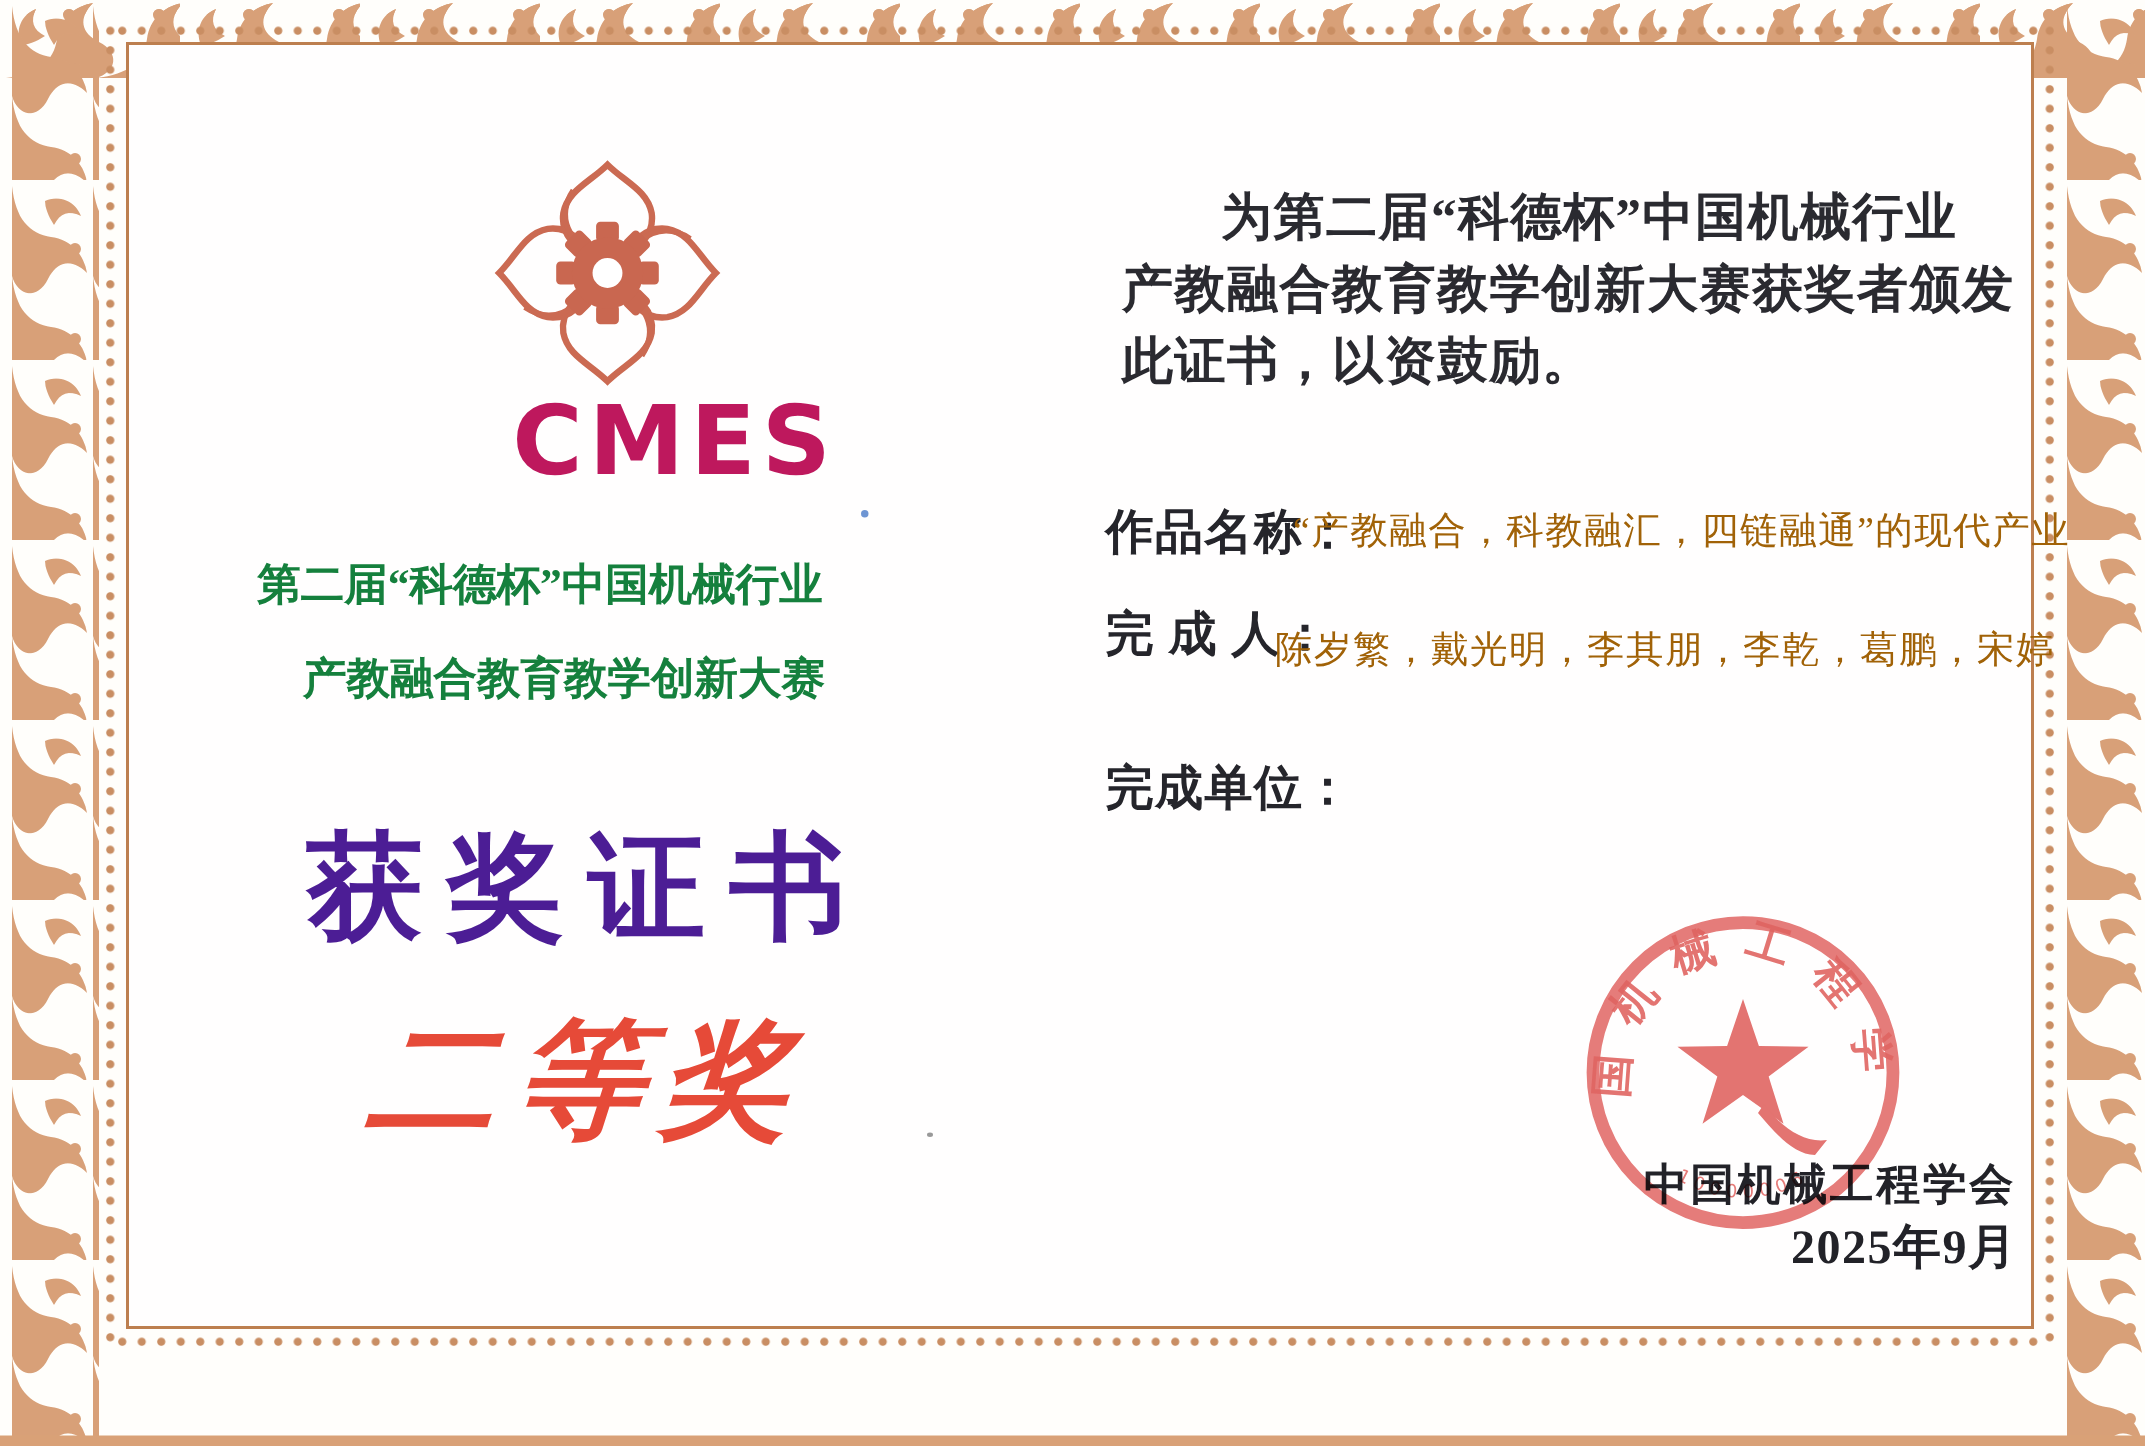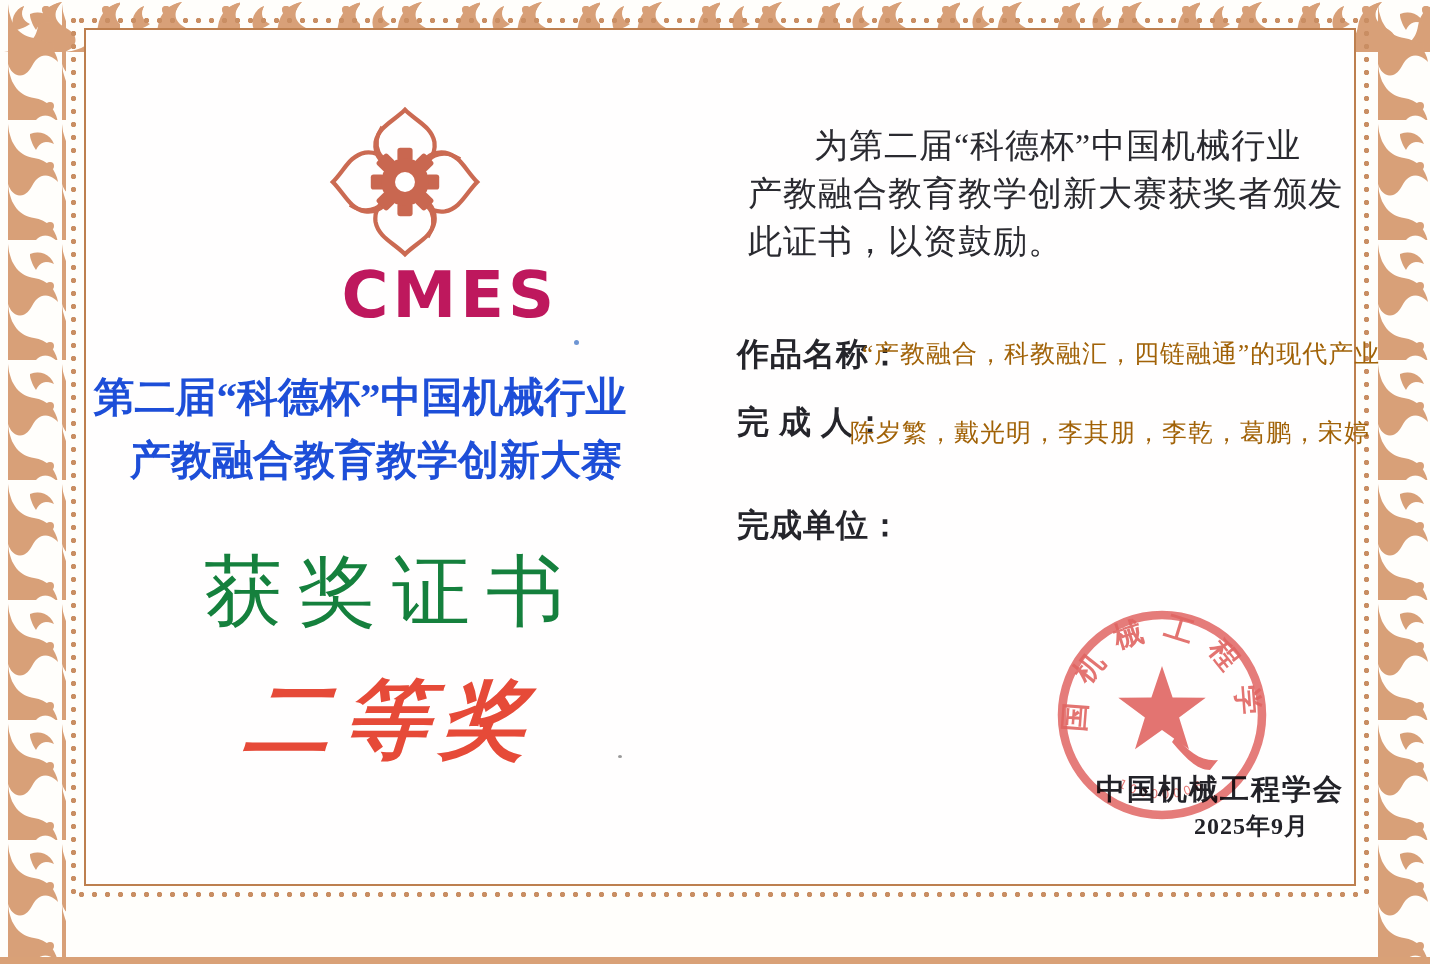--- a/index.html
+++ b/index.html
@@ -27,44 +27,44 @@
   #dots-right{left:1363px;top:17px;height:880px;}
   
   .inner-line{position:absolute;left:84px;top:28px;width:1272px;height:858px;
     border:2px solid #bd7f4f;box-sizing:border-box;background:#fffefe;}
   
   .abs{position:absolute;}
   .logo-svg{left:327px;top:106px;}
   .cmes-wordmark{left:252px;top:258px;width:306px;text-align:right;
     font-family:"DejaVu Sans","Liberation Sans",sans-serif;font-weight:800;
     font-size:64px;letter-spacing:4px;color:#be185d;}
-  .event-line{width:600px;text-align:center;color:#1d4ed8;font-weight:700;font-size:41px;}
+  .event-line{width:600px;text-align:center;color:#15803d;font-weight:700;font-size:29px;}
   #event-line1{left:60px;top:370px;}
   #event-line2{left:76px;top:433px;}
-  .cert-title{left:92px;top:540px;width:600px;text-align:center;color:#15803d;
-    font-weight:400;font-size:78px;letter-spacing:16px;}
+  .cert-title{left:92px;top:540px;width:600px;text-align:center;color:#4c1d95;
+    font-weight:700;font-size:78px;letter-spacing:16px;}
   .award-level{left:92px;top:662px;width:600px;text-align:center;color:#e64a38;
     font-weight:700;font-style:italic;font-size:86px;letter-spacing:12px;
     transform:skewX(-4deg);}
   
-  .citation{left:748px;top:122px;width:600px;font-size:34px;font-weight:400;
+  .citation{left:748px;top:122px;width:600px;font-size:34px;font-weight:700;
     color:#2a2a30;line-height:48px;letter-spacing:1px;}
   .citation .indent{padding-left:66px;}
   .f-label{font-size:32px;font-weight:700;letter-spacing:1px;color:#25252b;}
   .f-value{font-size:25px;font-weight:400;letter-spacing:1px;color:#a16207;}
   #f1-label{left:737px;top:333px;}
   #f1-value1{left:862px;top:337px;}
   #f1-value2{left:862px;top:371px;}
   #f2-label{left:737px;top:401px;}
   #f2-value{left:850px;top:416px;text-align:center;}
   #f3-label{left:737px;top:504px;}
   #f3-value{left:862px;top:509px;}
   .issuer-name{left:1096px;top:770px;font-size:29px;font-weight:700;
     letter-spacing:2px;color:#222228;z-index:2;}
-  .issue-date{left:1194px;top:810px;font-size:24px;font-weight:700;
+  .issue-date{left:1194px;top:810px;font-size:32px;font-weight:700;
     letter-spacing:1px;color:#222228;z-index:2;}
   .seal-svg{left:1046px;top:598px;z-index:5;mix-blend-mode:multiply;opacity:.88;}
   .artifact-dot{left:574px;top:340px;width:5px;height:5px;border-radius:50%;
     background:#4a7bc8;opacity:.8;}
   .speck{left:618px;top:755px;width:4px;height:3px;background:#555;opacity:.6;border-radius:50%;}
 </style>
 </head>
 <body>
 
 <div class="certificate">

